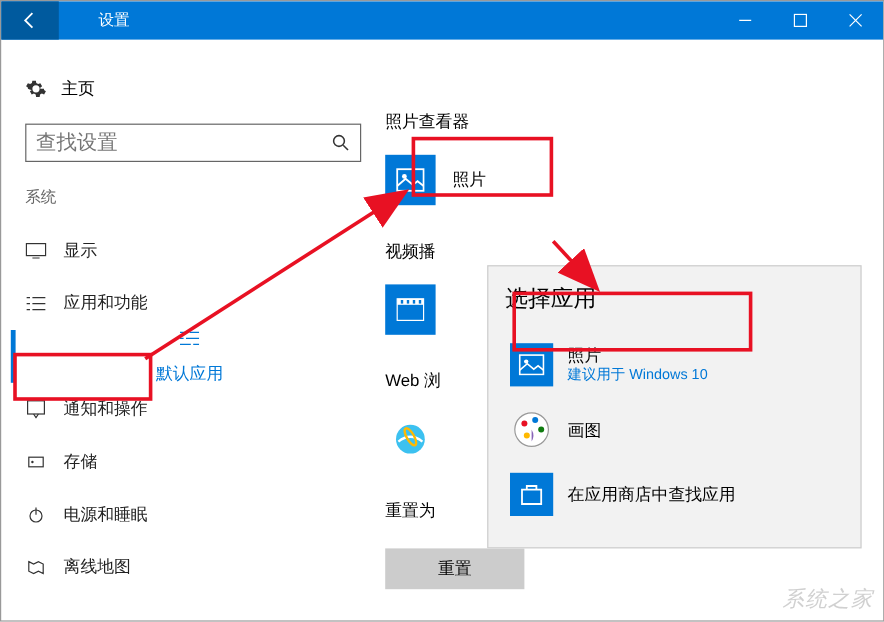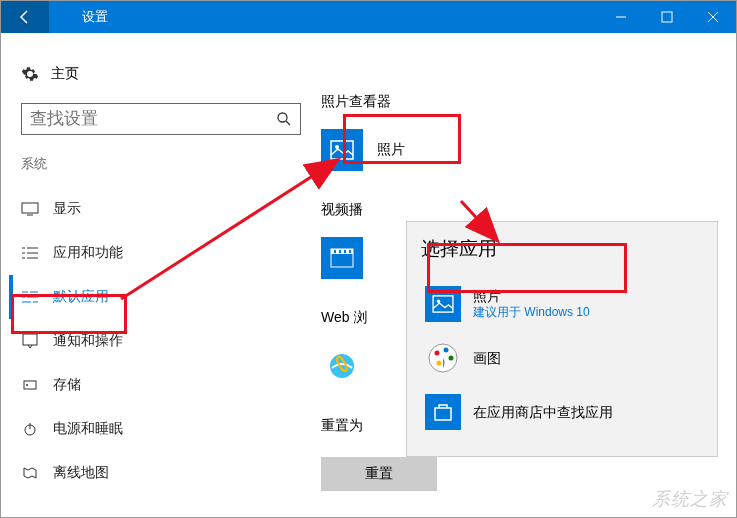--- a/index.html
+++ b/index.html
@@ -18,21 +18,21 @@
     .gear { width: 18px; height: 18px; }
     .home-row span { font-size: 14px; }
     
     .search-box { display: flex; align-items: center; border: 1px solid #666; height: 32px; padding: 0 8px; margin-bottom: 20px; }
     .search-box input { border: none; outline: none; flex: 1; font-size: 17px; }
     .search-box .mag { width: 16px; height: 16px; }
     
     .group-label { font-size: 13px; color: #666; margin-bottom: 14px; }
     
     .nav-item { display: flex; align-items: center; gap: 14px; height: 44px; padding: 0 6px; margin-left: -6px; font-size: 14px; color: #222; }
-    .nav-item.active { color: #0078d7; border-left: 4px solid #0078d7; padding-left: 8px; margin-left: -12px; }
+    .nav-item.active { color: #0078d7; border-left: 4px solid #0078d7; padding-left: 8px; margin-left: -12px; flex-direction: column; }
     .nav-icon { width: 18px; height: 18px; display: flex; align-items: center; justify-content: center; }
     
     .main { flex: 1; padding: 60px 0 0 0; position: relative; }
     .main h3 { font-size: 14px; font-weight: normal; margin-bottom: 14px; }
     
     .app-tile { display: flex; align-items: center; gap: 14px; height: 50px; }
     .tile-icon { width: 42px; height: 42px; background: #0078d7; display: flex; align-items: center; justify-content: center; }
     .tile-label { font-size: 14px; }
     
     .gap { height: 26px; }

